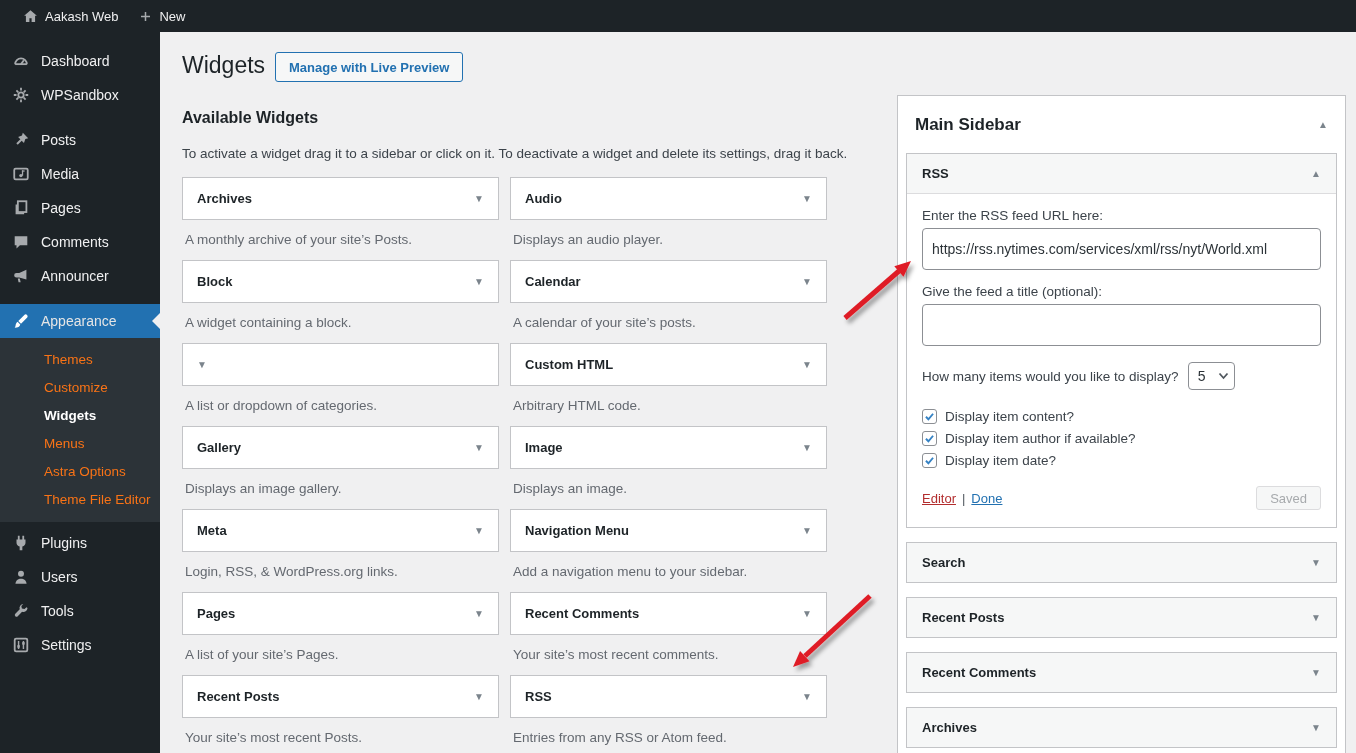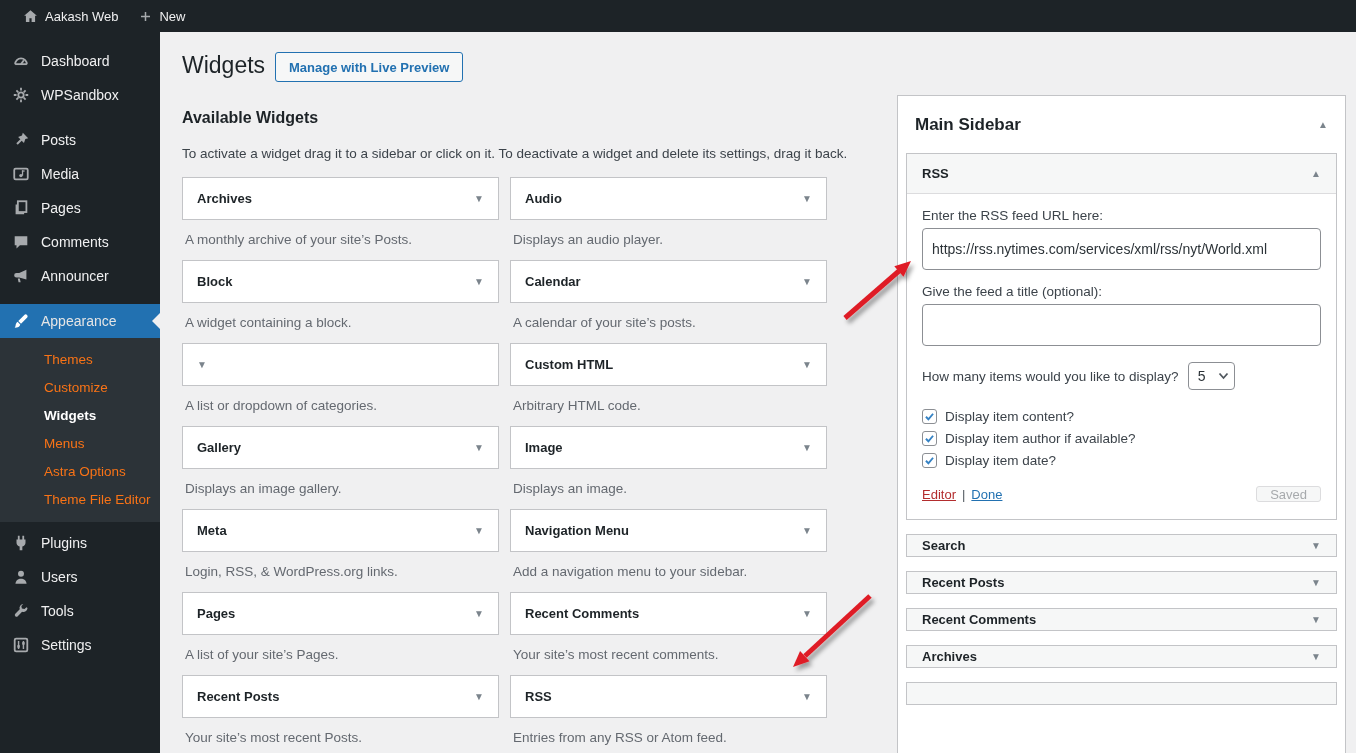--- a/index.html
+++ b/index.html
@@ -95,26 +95,26 @@
   .cbrow { display:flex; align-items:center; gap:8px; height:22px; font-size:13.5px; color:#3c434a; }
   .cbox {
     width:15px; height:15px; border:1px solid #8c8f94; border-radius:3px;
     background:#fff; display:inline-flex; align-items:center; justify-content:center; cursor:pointer;
   }
   .wfooter { display:flex; align-items:center; margin-top:15px; }
   .link-delete { color:#b32d2e; text-decoration:underline; font-size:13px; cursor:pointer; }
   .link-sep { color:#50575e; font-size:13px; margin:0 6px; }
   .link-done { color:#2271b1; text-decoration:underline; font-size:13px; cursor:pointer; }
   .saved-btn {
-    margin-left:auto; height:16px; padding:0 13px; background:#f6f7f7;
+    margin-left:auto; height:24px; padding:0 13px; background:#f6f7f7;
     border:1px solid #dcdcde; border-radius:3px; color:#a7aaad;
     font-size:13px; font-family:inherit;
   }
   .wbar {
-    margin:14px 8px 0; height:23px; background:#f6f7f7; border:1px solid #c3c4c7;
+    margin:14px 8px 0; height:41px; background:#f6f7f7; border:1px solid #c3c4c7;
     display:flex; align-items:center; padding:0 15px; cursor:pointer;
   }
   .wbar .wbtitle { flex:1; font-size:13px; font-weight:700; color:#1d2327; }
   
   .arrows { position:absolute; left:0; top:0; width:1356px; height:753px; pointer-events:none; z-index:40; }
 </style>
 </head>
 <body>
 <div class="stage">
 

